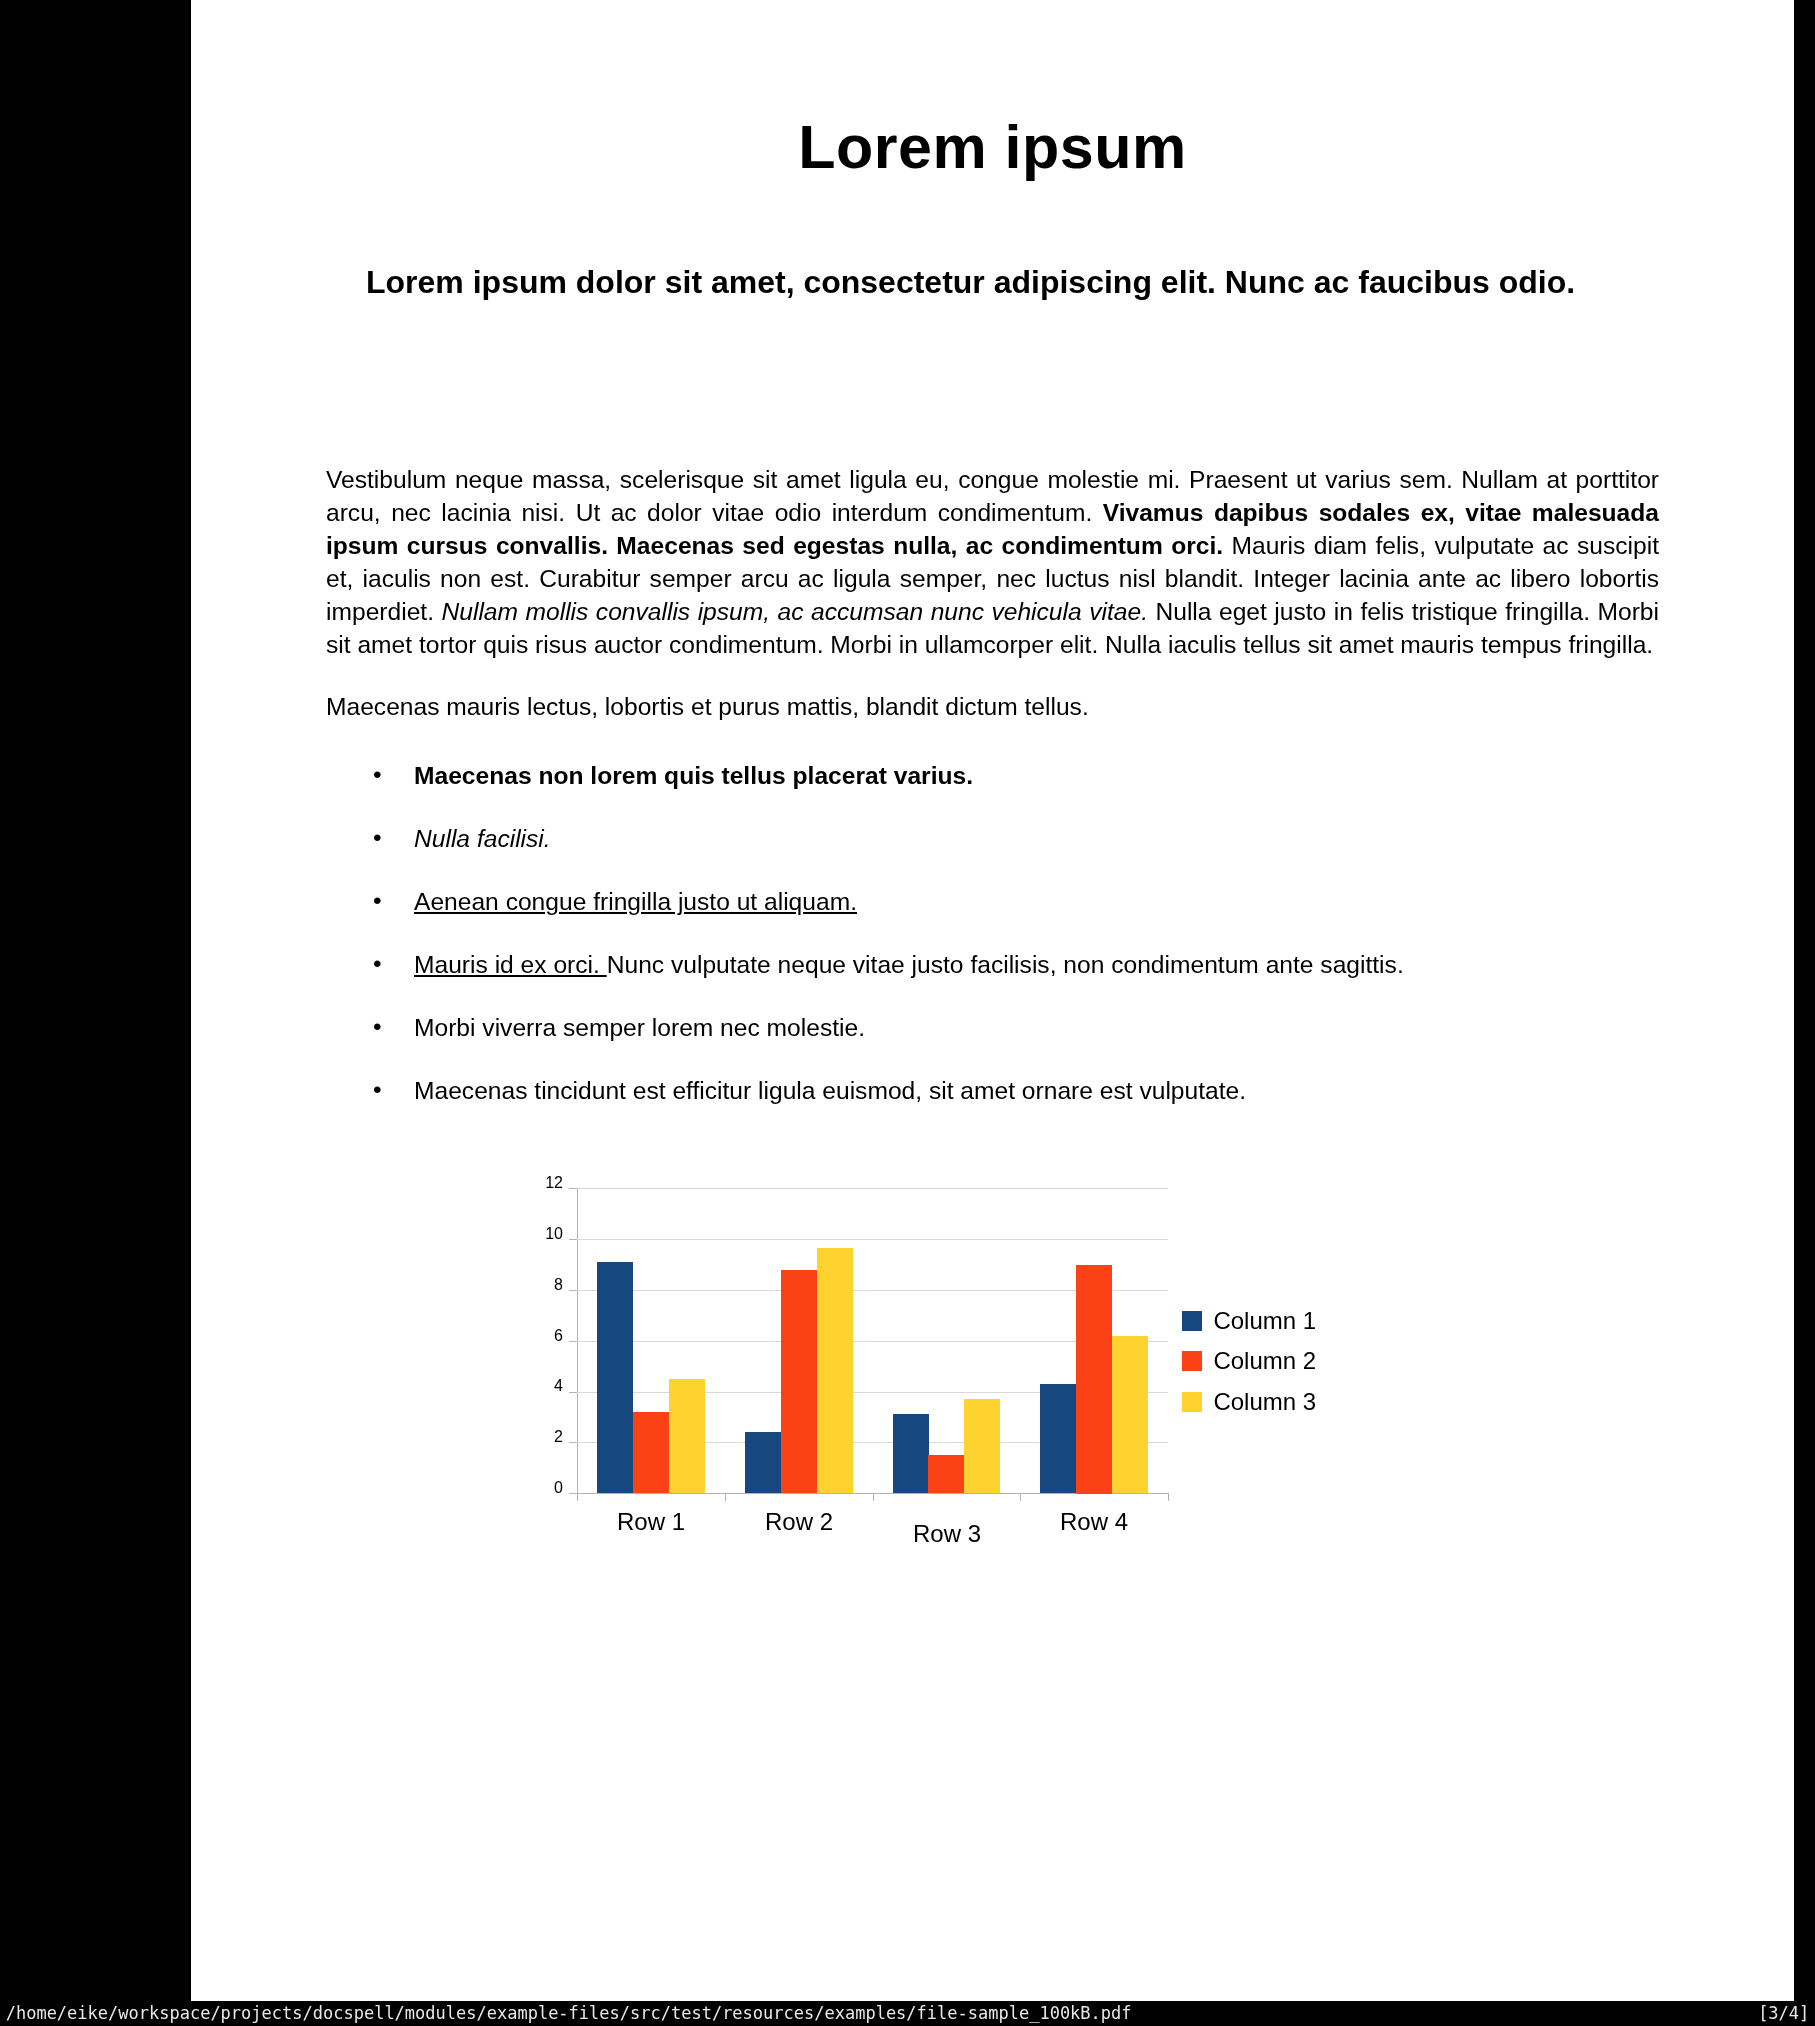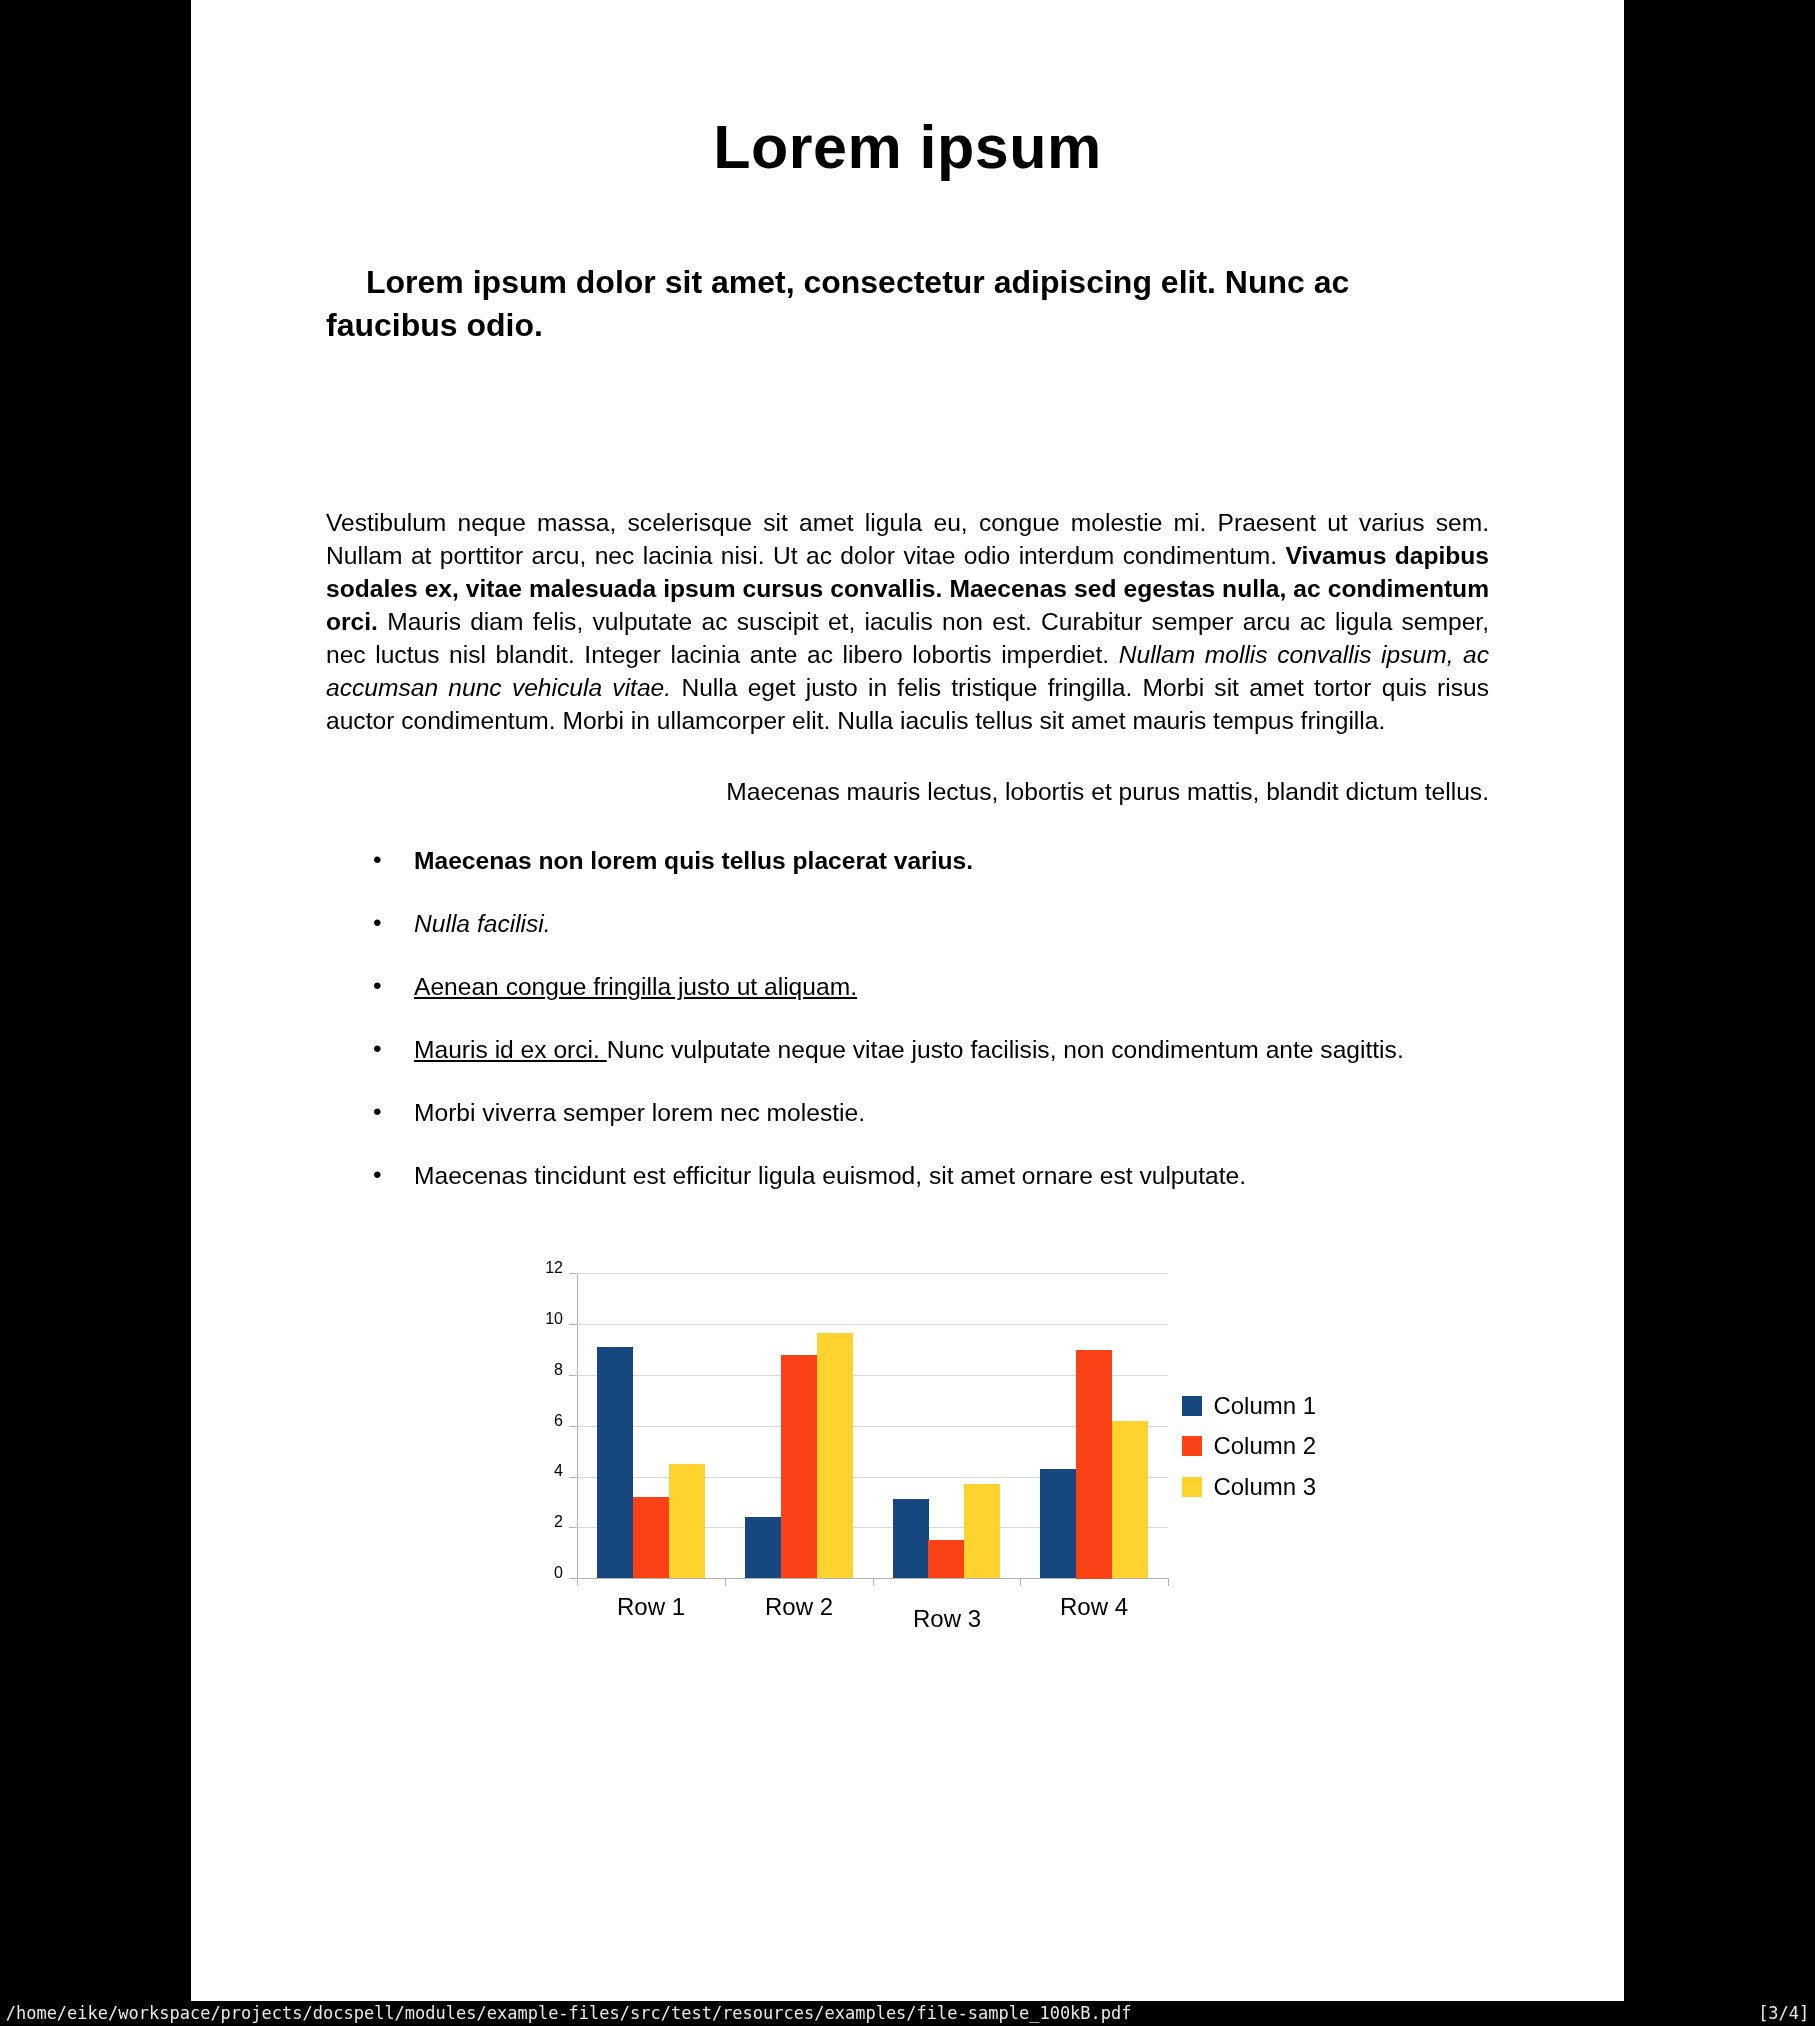--- a/index.html
+++ b/index.html
@@ -9,21 +9,21 @@
     height: 2026px;
     background: #000;
     overflow: hidden;
     font-family: "Liberation Sans", sans-serif;
     color: #000;
   }
   .page {
     position: absolute;
     left: 191px;
     top: 0;
-    width: 1433px;
+    width: 1603px;
     height: 2002px;
     background: #ffffff;
   }
   .content {
     padding: 0 135px;
   }
   .doc-title {
     margin: 0;
     padding-top: 112px;
     text-align: center;
@@ -38,21 +38,21 @@
     line-height: 43px;
     text-indent: 40px;
   }
   .body-text {
     margin: 0;
     font-size: 24.6px;
     line-height: 33px;
     text-align: justify;
   }
   .p1 { margin-top: 159px; }
-  .p2 { margin-top: 38px; text-align: right; }
+  .p2 { margin-top: 29px; text-align: left; }
   .seg-bold { font-weight: bold; }
   .seg-italic { font-style: italic; }
   .seg-underline { text-decoration: underline; }
   ul.bullets {
     list-style: none;
     margin: 36px 0 0 0;
     padding: 0;
   }
   ul.bullets li {
     position: relative;

